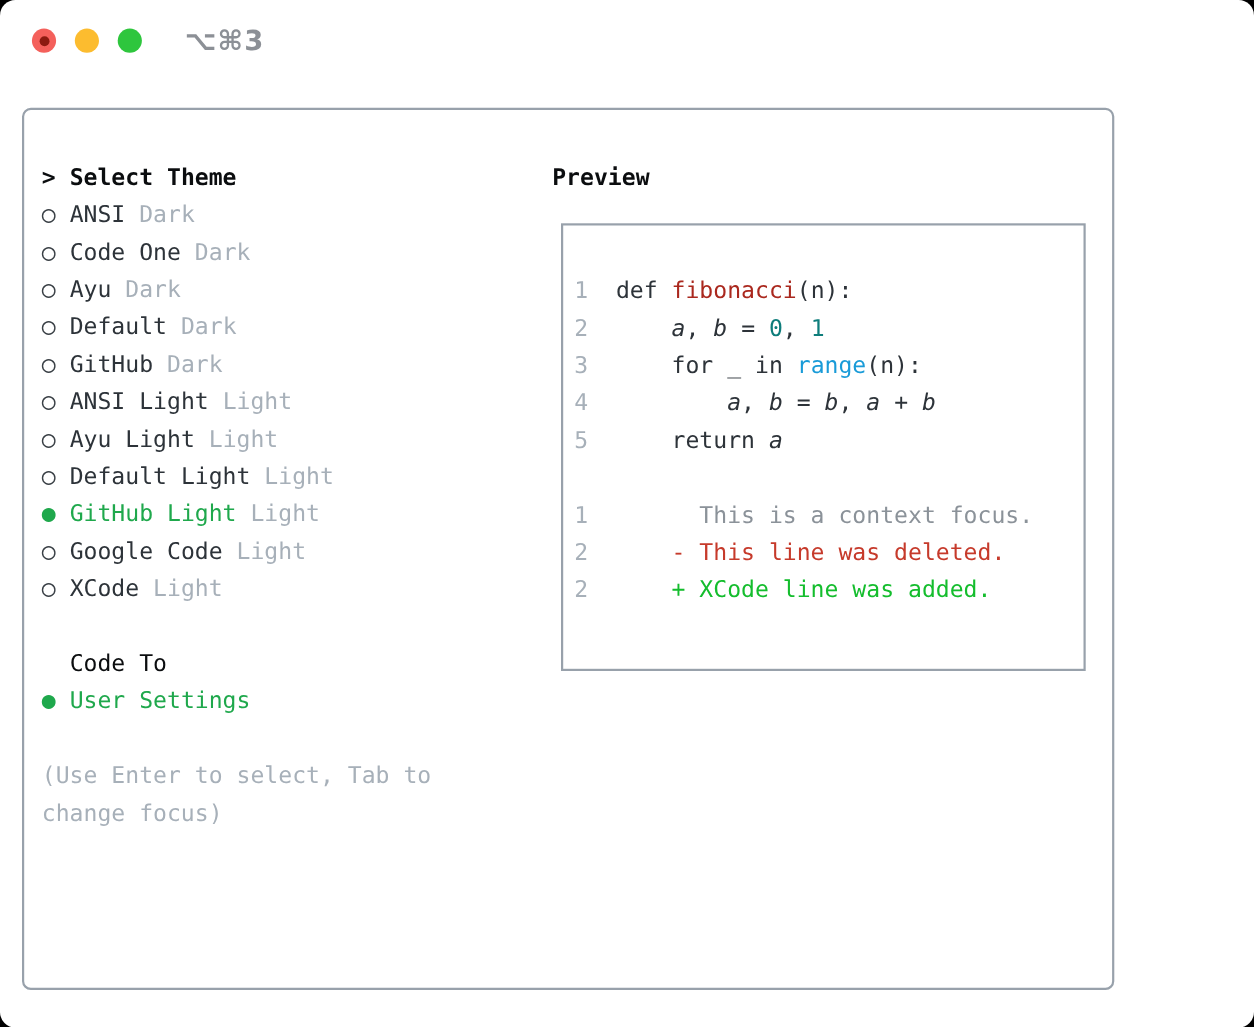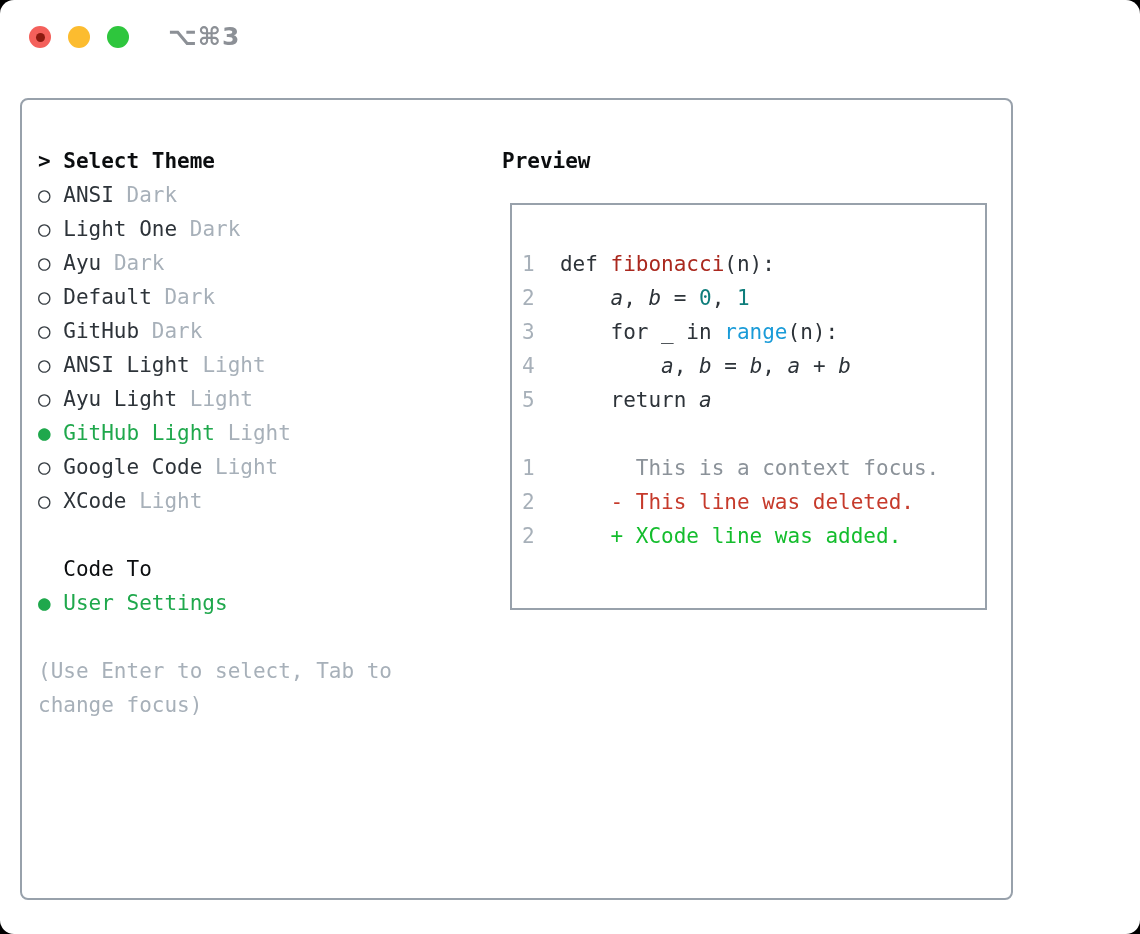--- a/index.html
+++ b/index.html
@@ -148,26 +148,27 @@
       <span class="tl tl-min" style="background: rgb(252, 188, 47);"></span>
       <span class="tl tl-zoom" style="background: rgb(46, 198, 61);"></span>
     </div>
     <span class="win-title">⌥⌘3</span>
   </div>
 
   <div class="panel">
     <div class="left-col">
         <div class="row"><span class="hdr">&gt; </span><span class="hdr">Select Theme</span></div>
         <div class="row"><span class="bullet">○ </span><span class="name">ANSI</span><span> </span><span class="muted">Dark</span></div>
-        <div class="row"><span class="bullet">○ </span><span class="name">Light One</span><span> </span><span class="muted">Dark</span></div>
+        <div class="row"><span class="bullet">○ </span><span class="name">Code One</span><span> </span><span class="muted">Dark</span></div>
         <div class="row"><span class="bullet">○ </span><span class="name">Ayu</span><span> </span><span class="muted">Dark</span></div>
         <div class="row"><span class="bullet">○ </span><span class="name">Default</span><span> </span><span class="muted">Dark</span></div>
         <div class="row"><span class="bullet">○ </span><span class="name">GitHub</span><span> </span><span class="muted">Dark</span></div>
         <div class="row"><span class="bullet">○ </span><span class="name">ANSI Light</span><span> </span><span class="muted">Light</span></div>
         <div class="row"><span class="bullet">○ </span><span class="name">Ayu Light</span><span> </span><span class="muted">Light</span></div>
+        <div class="row"><span class="bullet">○ </span><span class="name">Default Light</span><span> </span><span class="muted">Light</span></div>
         <div class="row"><span class="bullet-sel">● </span><span class="name-sel">GitHub Light</span><span> </span><span class="muted">Light</span></div>
         <div class="row"><span class="bullet">○ </span><span class="name">Google Code</span><span> </span><span class="muted">Light</span></div>
         <div class="row"><span class="bullet">○ </span><span class="name">XCode</span><span> </span><span class="muted">Light</span></div>
         <div class="row"><span>&nbsp;</span></div>
         <div class="row"><span>  </span><span class="hdr2">Code To</span></div>
         <div class="row"><span class="bullet-sel">● </span><span class="name-sel">User Settings</span></div>
         <div class="row"><span>&nbsp;</span></div>
         <div class="row"><span class="muted">(Use Enter to select, Tab to</span></div>
         <div class="row"><span class="muted">change focus)</span></div>
       </div>

